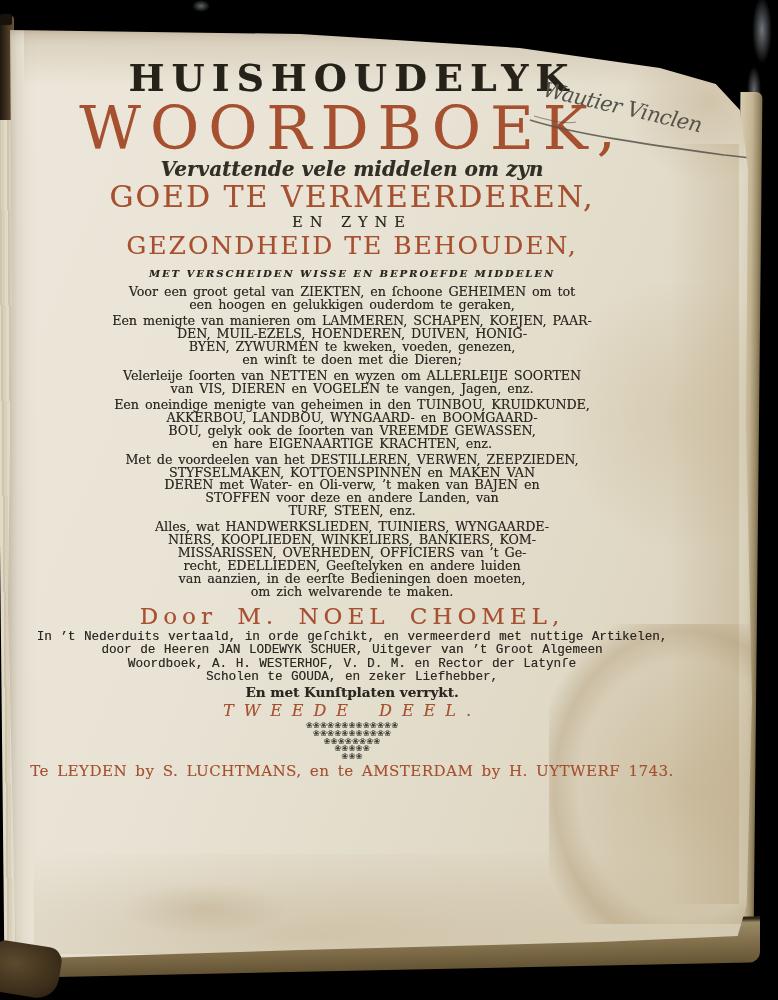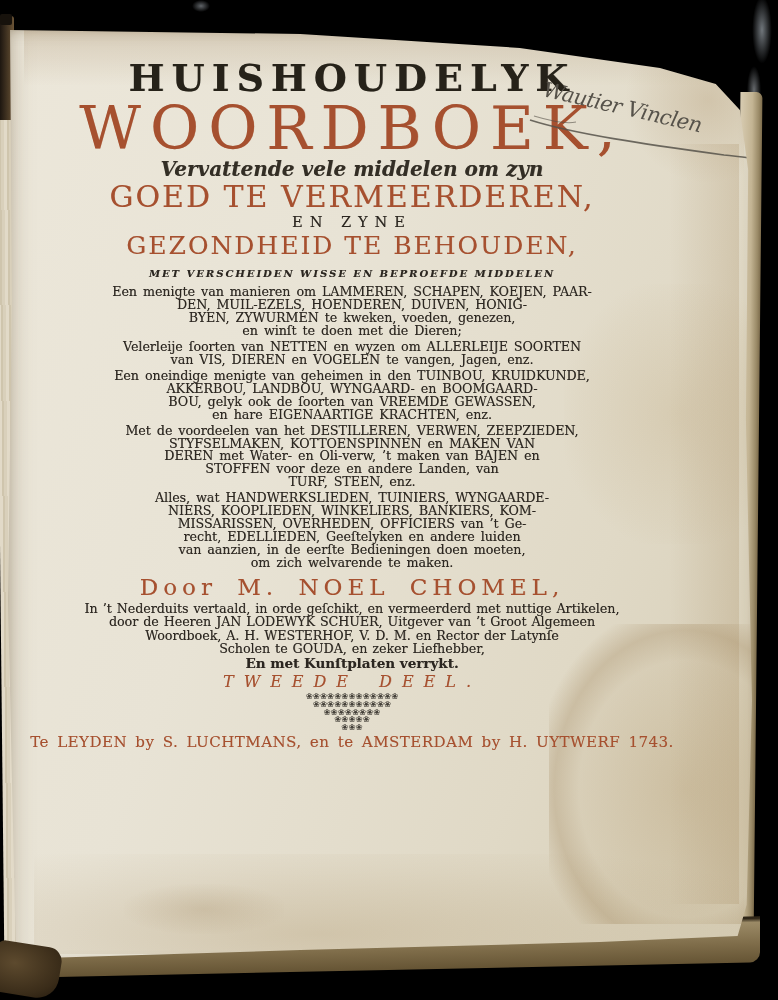--- a/index.html
+++ b/index.html
@@ -69,21 +69,21 @@
   .t2{margin-top:2px;font-size:60px;line-height:56px;letter-spacing:9px;}
   .t3{margin-top:3px;font-size:20px;line-height:21px;font-style:italic;font-weight:bold;color:#332e25;}
   .t4{margin-top:2px;font-size:30px;line-height:30px;letter-spacing:2px;}
   .t5{margin-top:3px;font-size:14.5px;line-height:15px;letter-spacing:7px;}
   .t6{margin-top:3px;font-size:25px;line-height:26px;letter-spacing:2px;}
   .t7{margin-top:7px;font-size:10px;line-height:15px;font-style:italic;font-weight:bold;letter-spacing:2px;}
   .body-block{margin-top:5px;font-size:12.6px;line-height:12.9px;word-spacing:2px;}
   .para{margin-top:3.2px;}
   .author-line{margin-top:5px;font-size:23px;line-height:24px;letter-spacing:5px;word-spacing:8px;}
   .author-sub{margin-top:6px;font-size:14px;line-height:15px;font-weight:bold;}
-  .notes{margin-top:3px;font-size:12.6px;line-height:13.4px;word-spacing:1px;}
+  .notes{margin-top:3px;font-size:12.6px;line-height:13.4px;word-spacing:1px;font-family:Liberation Mono, monospace;}
   .plates{margin-top:1px;font-size:13.5px;line-height:14px;font-weight:bold;}
   .volume{margin-top:3px;font-size:16px;line-height:17px;font-style:italic;letter-spacing:10px;word-spacing:6px;}
   .ornament{margin-top:3px;font-size:8.5px;line-height:7.6px;color:#45413a;letter-spacing:0;text-shadow:none;}
   .imprint{margin-top:3px;font-size:15px;line-height:16px;word-spacing:3px;letter-spacing:.5px;}
 
   
   .inscription-wrap{position:absolute;z-index:3;left:520px;top:34px;width:240px;height:110px;}
   .inscription-wrap svg{position:absolute;left:0;top:0;}
   .inscription-text{font-style:italic;font-size:21px;fill:#56524a;letter-spacing:-0.5px;
                     font-family:"DejaVu Serif","Liberation Serif",serif;}
@@ -116,20 +116,24 @@
     <div class="content">
       <div class="t1">HUISHOUDELYK</div>
       <div class="t2 red">WOORDBOEK,</div>
       <div class="t3">Vervattende vele middelen om zyn</div>
       <div class="t4 red">GOED TE VERMEERDEREN,</div>
       <div class="t5">EN ZYNE</div>
       <div class="t6 red">GEZONDHEID TE BEHOUDEN,</div>
       <div class="t7">MET VERSCHEIDEN WISSE EN BEPROEFDE MIDDELEN</div>
 
       <div class="body-block">
+        <div class="para">
+          <div>Voor een groot getal van ZIEKTEN, en ſchoone GEHEIMEN om tot</div>
+          <div>een hoogen en gelukkigen ouderdom te geraken,</div>
+        </div>
         <div class="para">
           <div>Een menigte van manieren om LAMMEREN, SCHAPEN, KOEJEN, PAAR-</div>
           <div>DEN, MUIL-EZELS, HOENDEREN, DUIVEN, HONIG-</div>
           <div>BYEN, ZYWURMEN te kweken, voeden, genezen,</div>
           <div>en winſt te doen met die Dieren;</div>
         </div>
         <div class="para">
           <div>Velerleije ſoorten van NETTEN en wyzen om ALLERLEIJE SOORTEN</div>
           <div>van VIS, DIEREN en VOGELEN te vangen, Jagen, enz.</div>
         </div>

